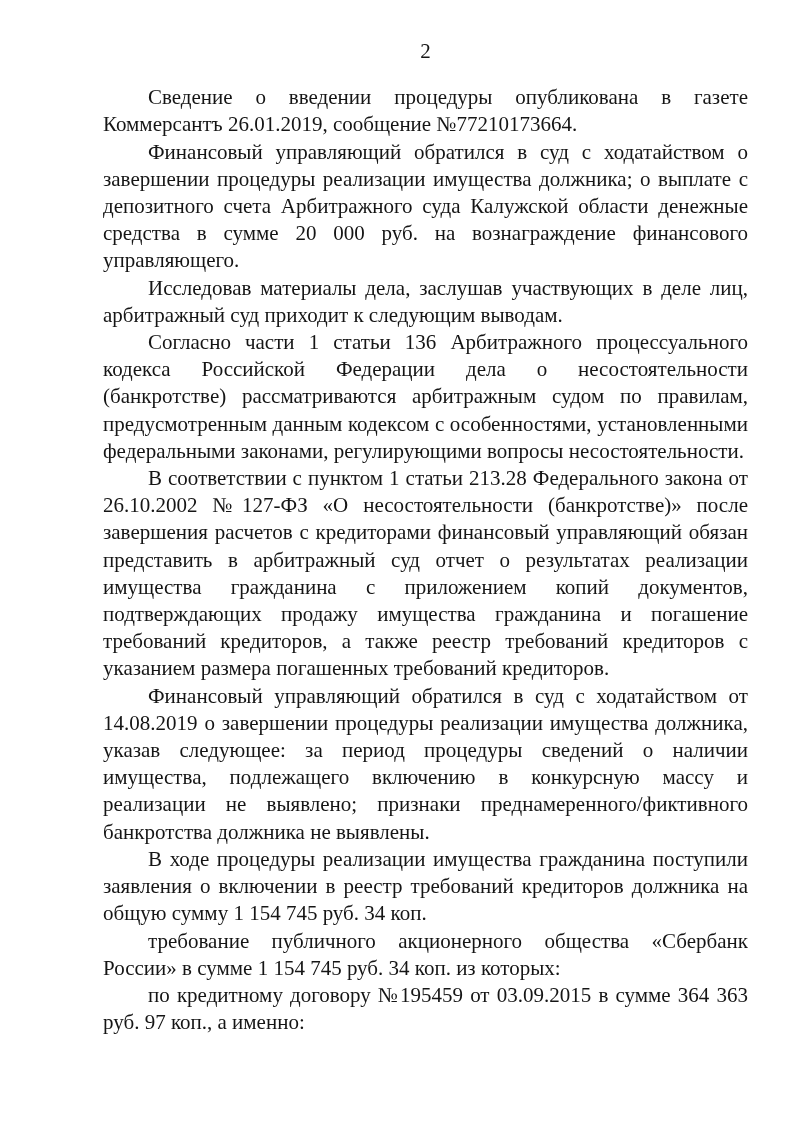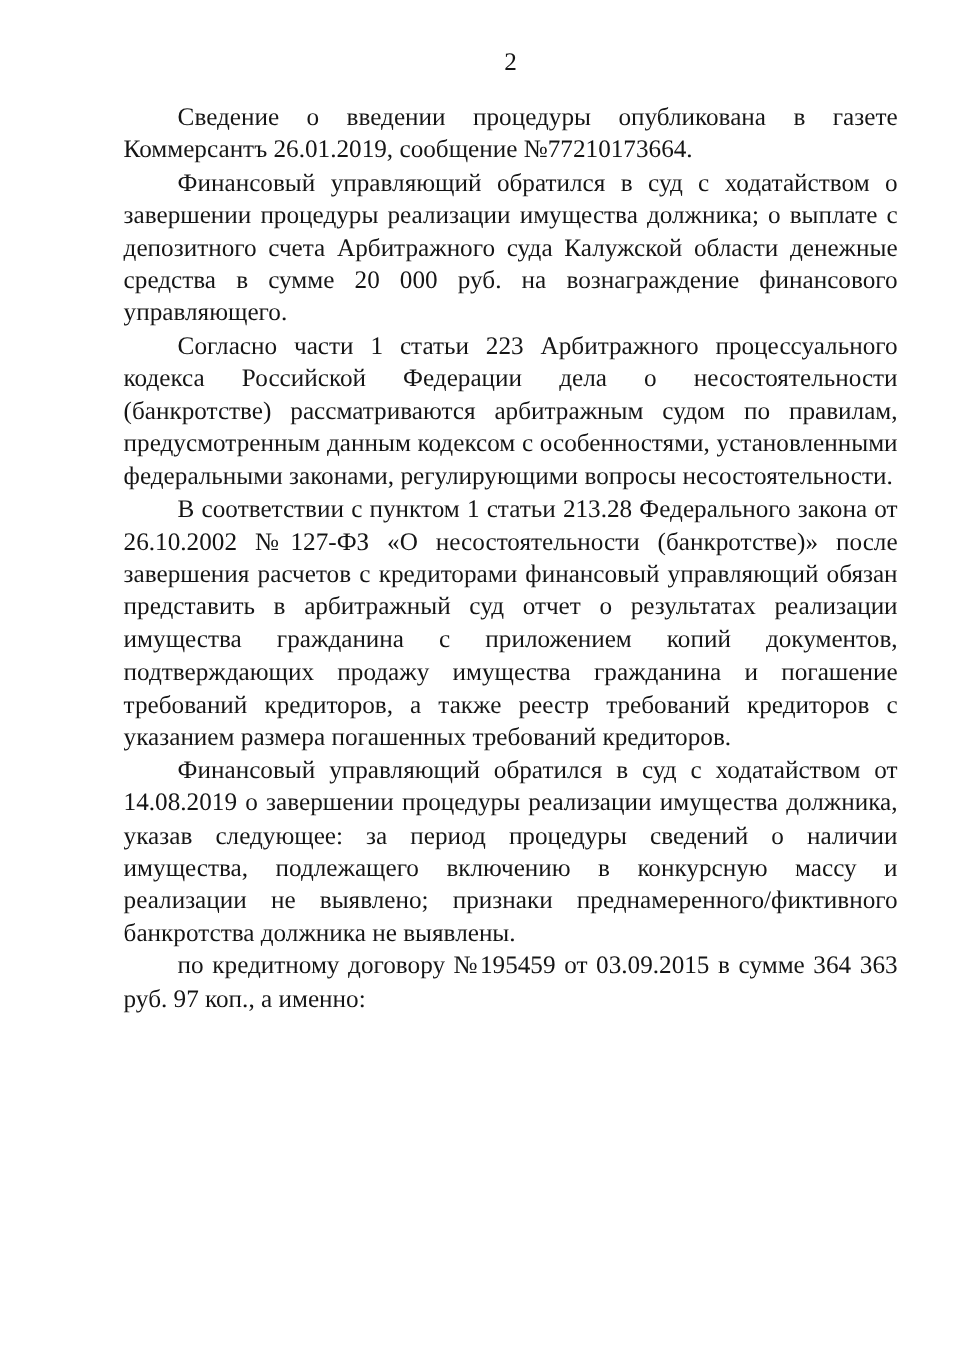--- a/index.html
+++ b/index.html
@@ -34,18 +34,21 @@
   }
 </style>
 </head>
 <body>
 
 <div class="page">
   <p class="page-number">2</p>
 
   <p class="p-just">Сведение о введении процедуры опубликована в газете Коммерсантъ 26.01.2019, сообщение №77210173664.</p>
   <p class="p-just">Финансовый управляющий обратился в суд с ходатайством о завершении процедуры реализации имущества должника; о выплате с депозитного счета Арбитражного суда Калужской области денежные средства в сумме 20 000 руб. на вознаграждение финансового управляющего.</p>
-  <p class="p-just">Согласно части 1 статьи 223 Арбитражного процессуального кодекса Российской Федерации дела о несостоятельности (банкротстве) рассматриваются арбитражным судом по правилам, предусмотренным данным кодексом с особенностями, установленными федеральными законами, регулирующими вопросы несостоятельности.</p>
+  <p class="p-just">Исследовав материалы дела, заслушав участвующих в деле лиц, арбитражный суд приходит к следующим выводам.</p>
+  <p class="p-just">Согласно части 1 статьи 136 Арбитражного процессуального кодекса Российской Федерации дела о несостоятельности (банкротстве) рассматриваются арбитражным судом по правилам, предусмотренным данным кодексом с особенностями, установленными федеральными законами, регулирующими вопросы несостоятельности.</p>
   <p class="p-just">В соответствии с пунктом 1 статьи 213.28 Федерального закона от 26.10.2002 №127-ФЗ «О несостоятельности (банкротстве)» после завершения расчетов с кредиторами финансовый управляющий обязан представить в арбитражный суд отчет о результатах реализации имущества гражданина с приложением копий документов, подтверждающих продажу имущества гражданина и погашение требований кредиторов, а также реестр требований кредиторов с указанием размера погашенных требований кредиторов.</p>
   <p class="p-just">Финансовый управляющий обратился в суд с ходатайством от 14.08.2019 о завершении процедуры реализации имущества должника, указав следующее: за период процедуры сведений о наличии имущества, подлежащего включению в конкурсную массу и реализации не выявлено; признаки преднамеренного/фиктивного банкротства должника не выявлены.</p>
+  <p class="p-just">В ходе процедуры реализации имущества гражданина поступили заявления о включении в реестр требований кредиторов должника на общую сумму 1 154 745 руб. 34 коп.</p>
+  <p class="p-just">требование публичного акционерного общества «Сбербанк России» в сумме 1 154 745 руб. 34 коп. из которых:</p>
   <p class="p-just">по кредитному договору №195459 от 03.09.2015 в сумме 364 363 руб. 97 коп., а именно:</p>
 
 </div>
 
 </body></html>

